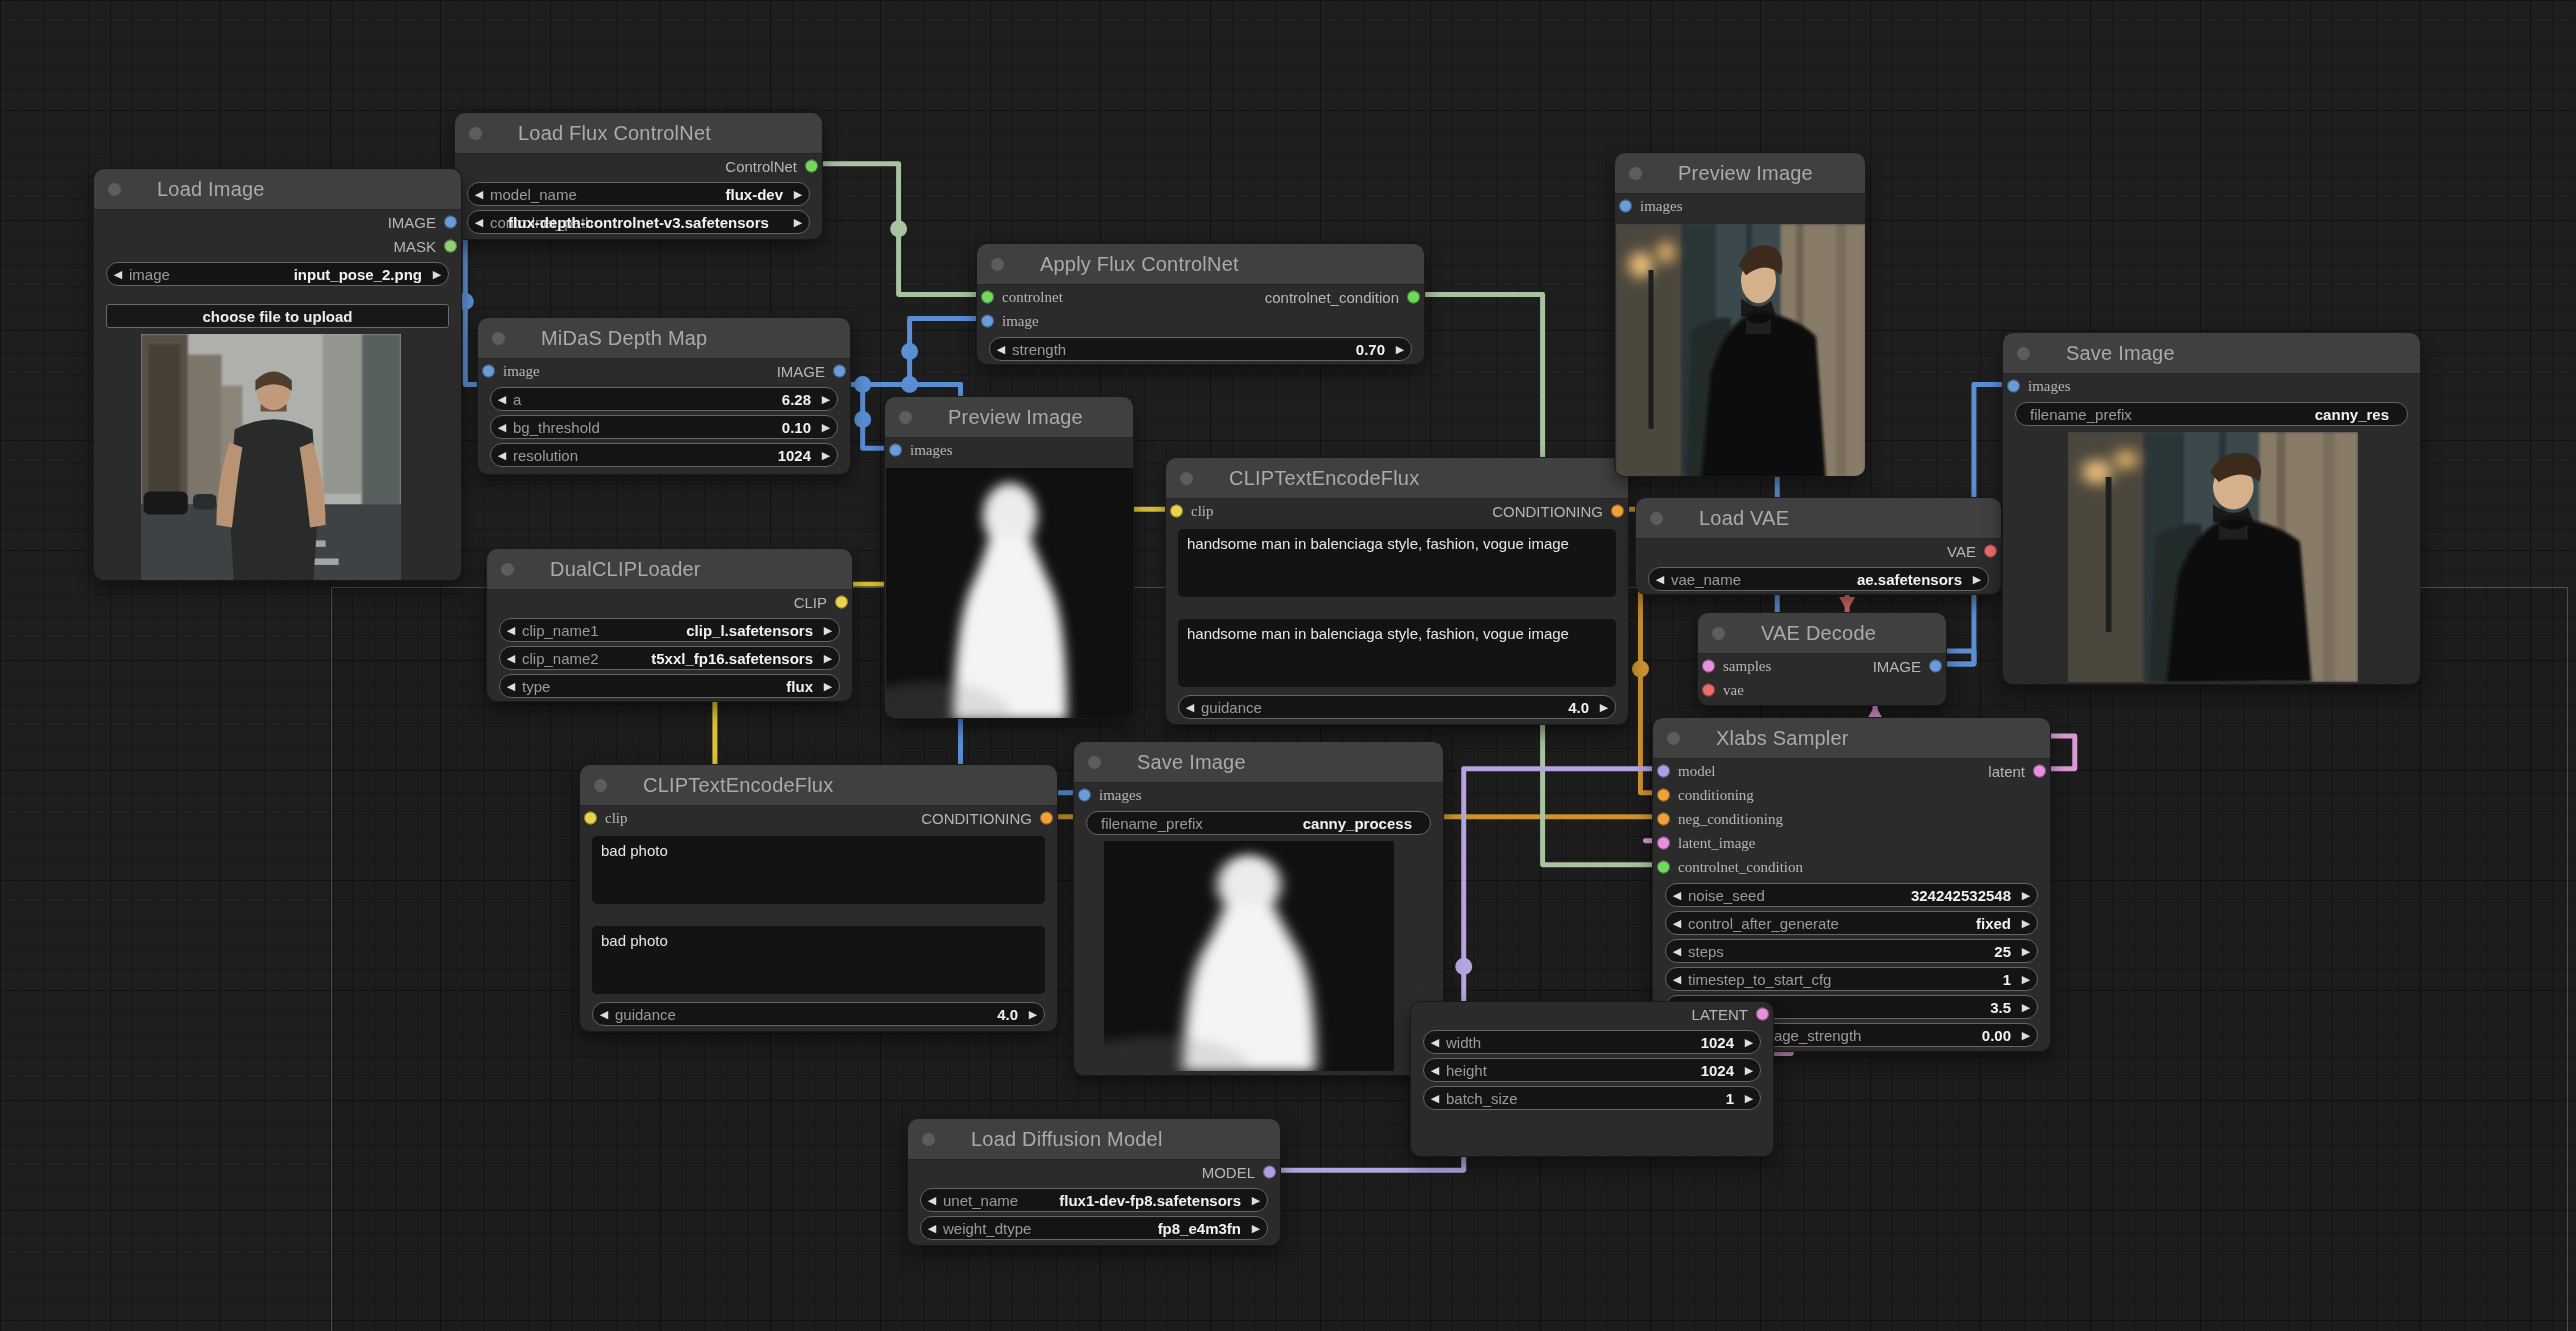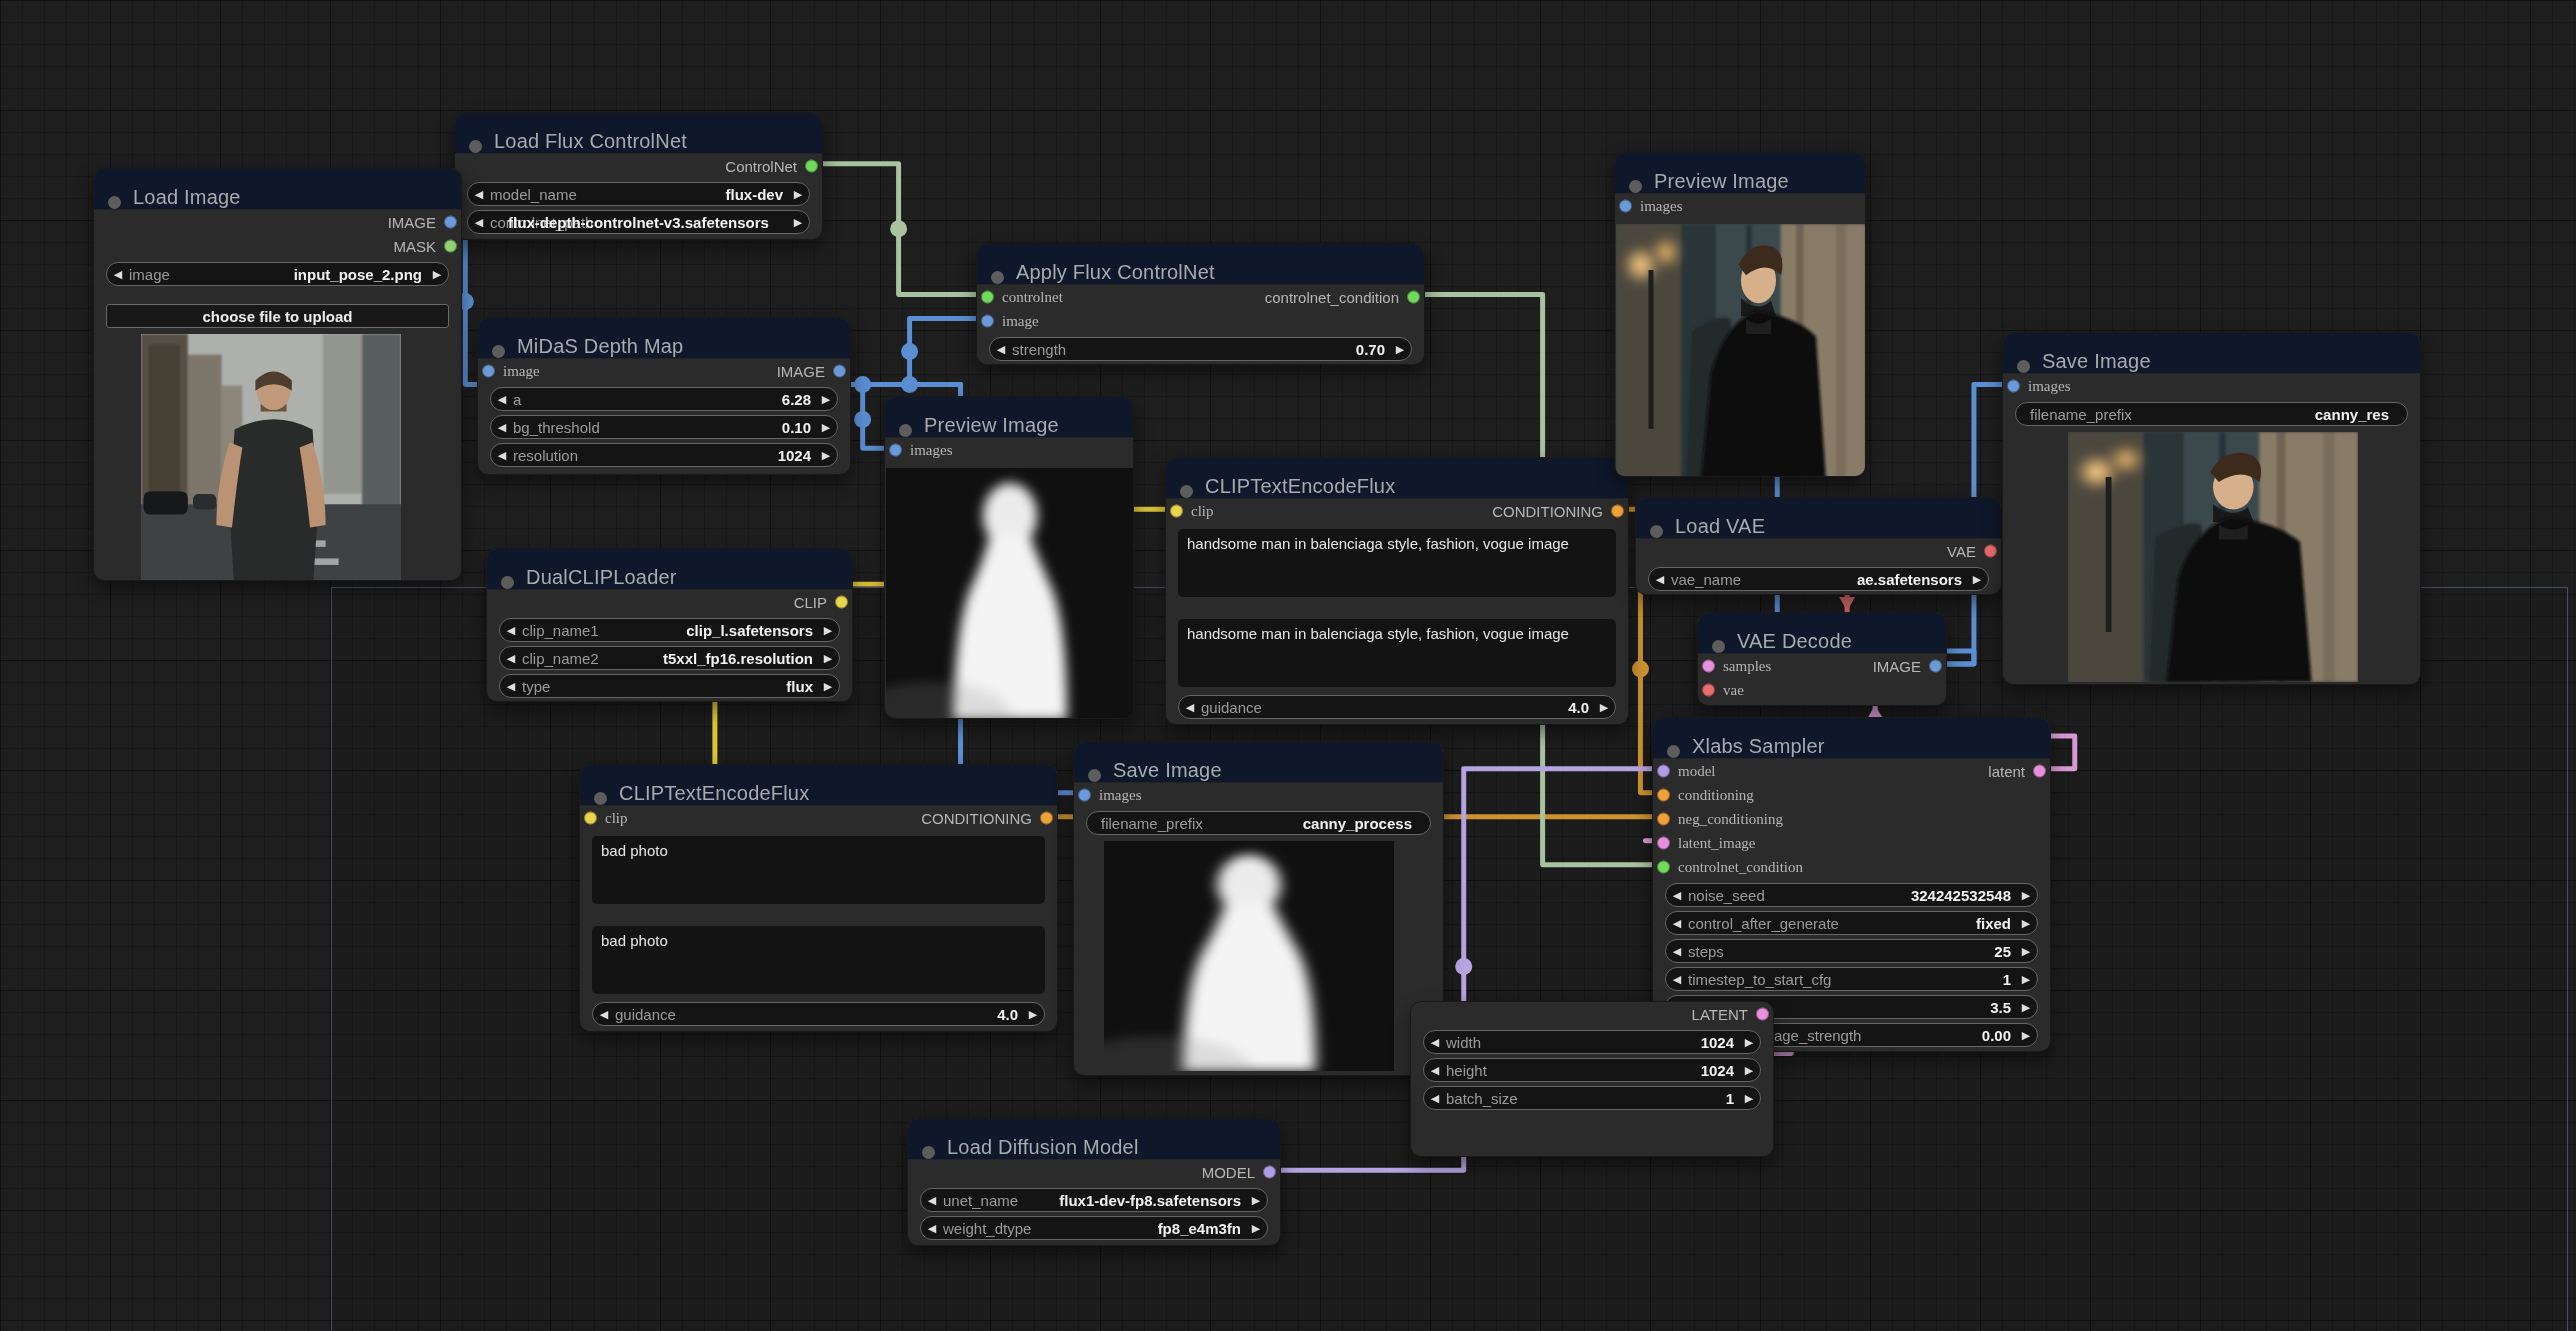--- a/index.html
+++ b/index.html
@@ -13,21 +13,21 @@
       linear-gradient(90deg, rgba(0,0,0,.26) 1px, transparent 1px);
     background-size:22px 22px,22px 22px,110px 110px,110px 110px;
     font-family:"Liberation Sans", sans-serif;
   }
   #group-box{position:absolute;border:1px solid rgba(110,130,175,.5);background:rgba(0,0,0,.06);z-index:0;}
   #wires{position:absolute;left:0;top:0;z-index:1;}
   .node{
     position:absolute;z-index:2;background:#2b2b2b;border:1px solid #191919;border-radius:11px;
     box-shadow:0 8px 18px rgba(0,0,0,.45);overflow:hidden;box-sizing:border-box;
   }
-  .nhead{height:40px;background:#0f172a;border-bottom:1px solid #242424;display:flex;align-items:flex-end;border-radius:10px 10px 0 0;}
+  .nhead{height:40px;background:#404040;border-bottom:1px solid #242424;display:flex;align-items:center;border-radius:10px 10px 0 0;gap:24px;}
   .ndot{width:13px;height:13px;border-radius:50%;background:#5d5d5d;margin:0 12px 0 14px;flex:none;}
   .ntitle{color:#a7abae;font-size:20px;letter-spacing:0.2px;white-space:nowrap;}
   .prow{position:relative;height:24px;}
   .pin,.pout{position:absolute;top:50%;transform:translateY(-50%);font-size:15px;color:#b6b6b6;white-space:nowrap;}
   .pin{left:25px;font-family:Liberation Serif, serif;} .pout{right:25px;}
   .dot{position:absolute;top:50%;transform:translateY(-50%);width:13px;height:13px;border-radius:50%;box-shadow:inset 0 0 0 1px rgba(0,0,0,.4);}
   .dot.din{left:4px;} .dot.dout{right:4px;}
   .wrow{
     height:24px;margin:4px 12px 0;background:#141414;border:1px solid #666;border-radius:13px;
     display:flex;align-items:center;box-sizing:border-box;font-size:15px;position:relative;
@@ -201,21 +201,21 @@
       </div>
       <div class="wrow">
         <span class="arr">◀</span>
         <span class="wlabel">clip_name1</span>
         <span class="wvalue">clip_l.safetensors</span>
         <span class="arr">▶</span>
       </div>
       <div class="wrow">
         <span class="arr">◀</span>
         <span class="wlabel">clip_name2</span>
-        <span class="wvalue">t5xxl_fp16.resolution</span>
+        <span class="wvalue">t5xxl_fp16.safetensors</span>
         <span class="arr">▶</span>
       </div>
       <div class="wrow">
         <span class="arr">◀</span>
         <span class="wlabel">type</span>
         <span class="wvalue">flux</span>
         <span class="arr">▶</span>
       </div>
     </div>
     <div class="node" style="left: 976px; top: 243px; width: 449px; height: 122px;">

